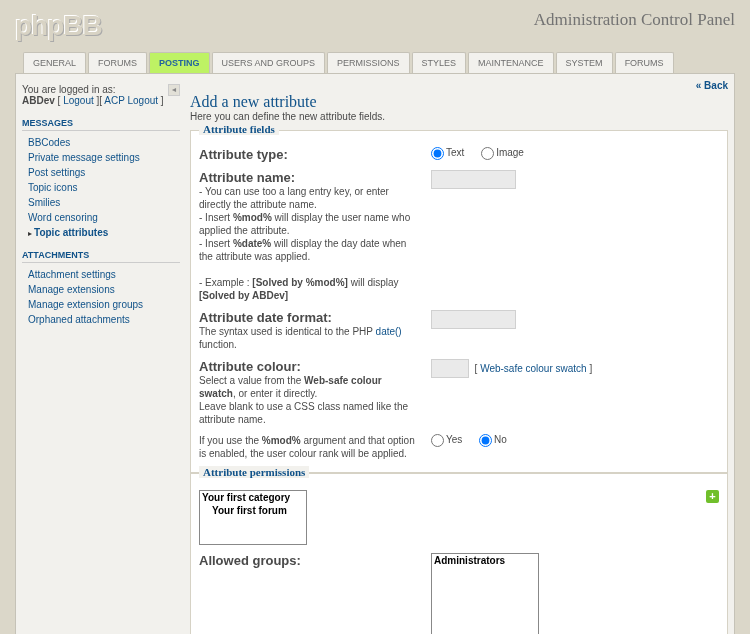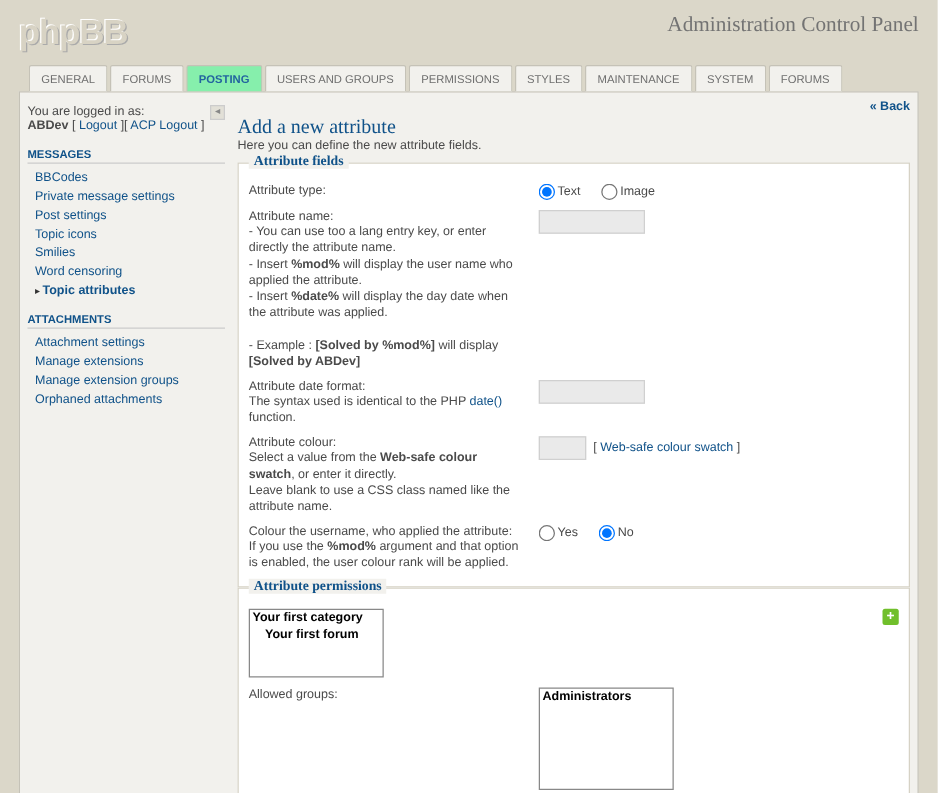--- a/index.html
+++ b/index.html
@@ -6,21 +6,21 @@
 body { font-family: "Lucida Grande", Verdana, sans-serif; font-size: 10px; background: #DBD7C9; color: #4A4A4A; }
 .wrap { padding: 10px 15px 8px; }
 .header { display: flex; justify-content: space-between; align-items: flex-start; margin-bottom: 10px; }
 .logo { font-family: Arial; font-size: 28px; font-weight: bold; color: #D8D3C4; text-shadow: -1px -1px 0 #fff, 1px 1px 0 #aaa; letter-spacing: -1px; }
 .header-right { text-align: right; }
 .header-title { font-size: 17px; color: #737373; font-family: "Trebuchet MS"; }
 .header-links a { color: #105289; text-decoration: none; font-size: 10px; }
 .header-links span { color: #B0B0B0; }
 .tabs { display: flex; gap: 2px; padding-left: 8px; }
 .tab { background: #F2F1ED; border: 1px solid #C5C2B7; border-bottom: none; padding: 5px 9px; font-size: 9px; color: #6E6E6E; cursor: pointer; border-radius: 2px 2px 0 0; }
-.tab.active { background: #86efac; color: #23649F; font-weight: bold; }
+.tab.active { background: #bef264; color: #23649F; font-weight: bold; }
 .panel { background: #F2F1ED; border: 1px solid #C5C2B7; padding: 6px; }
 .body { display: flex; gap: 10px; }
 .sidebar { width: 158px; flex-shrink: 0; position: relative; padding-top: 4px; }
 .toggle { position: absolute; right: 0; top: 4px; width: 12px; height: 12px; background: #E2E0D7; border: 1px solid #ccc; font-size: 7px; text-align: center; line-height: 10px; color: #888; cursor: pointer; }
 .login-info { font-size: 10px; color: #4A4A4A; margin-bottom: 12px; }
 .login-info a { color: #105289; text-decoration: none; }
 .side-section h3 { font-size: 9px; color: #105289; border-bottom: 1px solid #ccc; padding-bottom: 2px; margin-bottom: 4px; font-family: Arial; font-weight: bold; }
 .side-section ul { list-style: none; margin-bottom: 10px; }
 .side-section li { padding: 2px 0 2px 6px; }
 .side-section li a { color: #105289; text-decoration: none; font-size: 10px; }
@@ -28,21 +28,21 @@
 .sb-arrow { color: #333; font-size: 8px; margin-right: 2px; }
 .main { flex: 1; }
 .backlink { text-align: right; margin-bottom: 2px; }
 .backlink a { color: #105289; text-decoration: none; font-size: 10px; font-weight: bold; }
 .page-title { font-family: "Trebuchet MS"; font-size: 16px; color: #105289; }
 .page-sub { font-size: 10px; color: #4A4A4A; margin-bottom: 8px; }
 .fieldset { border: 1px solid #D6D2C5; background: #fff; padding: 0 8px 8px; }
 .legend { font-family: "Trebuchet MS"; font-size: 11px; color: #105289; font-weight: bold; background: #F2F1ED; padding: 0 4px; position: relative; top: -8px; display: inline-block; }
 .row { display: flex; padding: 4px 0; }
 .row-left { width: 232px; flex-shrink: 0; padding-right: 10px; }
-.row-left .lbl { font-size: 10px; color: #4A4A4A; font-weight: normal; text-align: right; }
+.row-left .lbl { font-size: 13px; color: #4A4A4A; font-weight: bold; text-align: right; }
 .row-left .hint { font-size: 10px; color: #4A4A4A; font-weight: normal; display: block; line-height: 1.3; }
 .row-right { flex: 1; }
 .radio-group { font-size: 10px; color: #4A4A4A; }
 .radio-group label { margin-right: 14px; }
 .radio-group input { vertical-align: middle; margin-right: 2px; }
 .text-input { background: #EAEAEA; border: 1px solid #D0D0D0; padding: 3px; width: 85px; font-size: 10px; }
 .text-input.med { width: 85px; }
 .color-input { width: 38px; }
 .link { color: #105289; text-decoration: none; }
 .listbox { width: 108px; height: 55px; border: 1px solid #888; font-size: 10px; background: #fff; overflow-y: scroll; padding: 0; }
@@ -154,21 +154,20 @@
               </span>
             </div>
             <div class="row-right">
               <input class="text-input color-input" type="text" style="">
               &nbsp;[ <a class="link" href="#">Web-safe colour swatch</a> ]
             </div>
           </div>
 
           <div class="row">
             <div class="row-left">
-              <span class="lbl">Colour the username, who applied the attribute:</span>
               <span class="hint"><span>If you use the </span><b>%mod%</b><span> argument and that option is enabled, the user colour rank will be applied.</span></span>
             </div>
             <div class="row-right radio-group">
               <label><input type="radio" style=""><span>Yes</span></label>
               <label><input type="radio" checked="" style=""><span>No</span></label>
             </div>
           </div>
         </div>
 
         <div class="fieldset">

